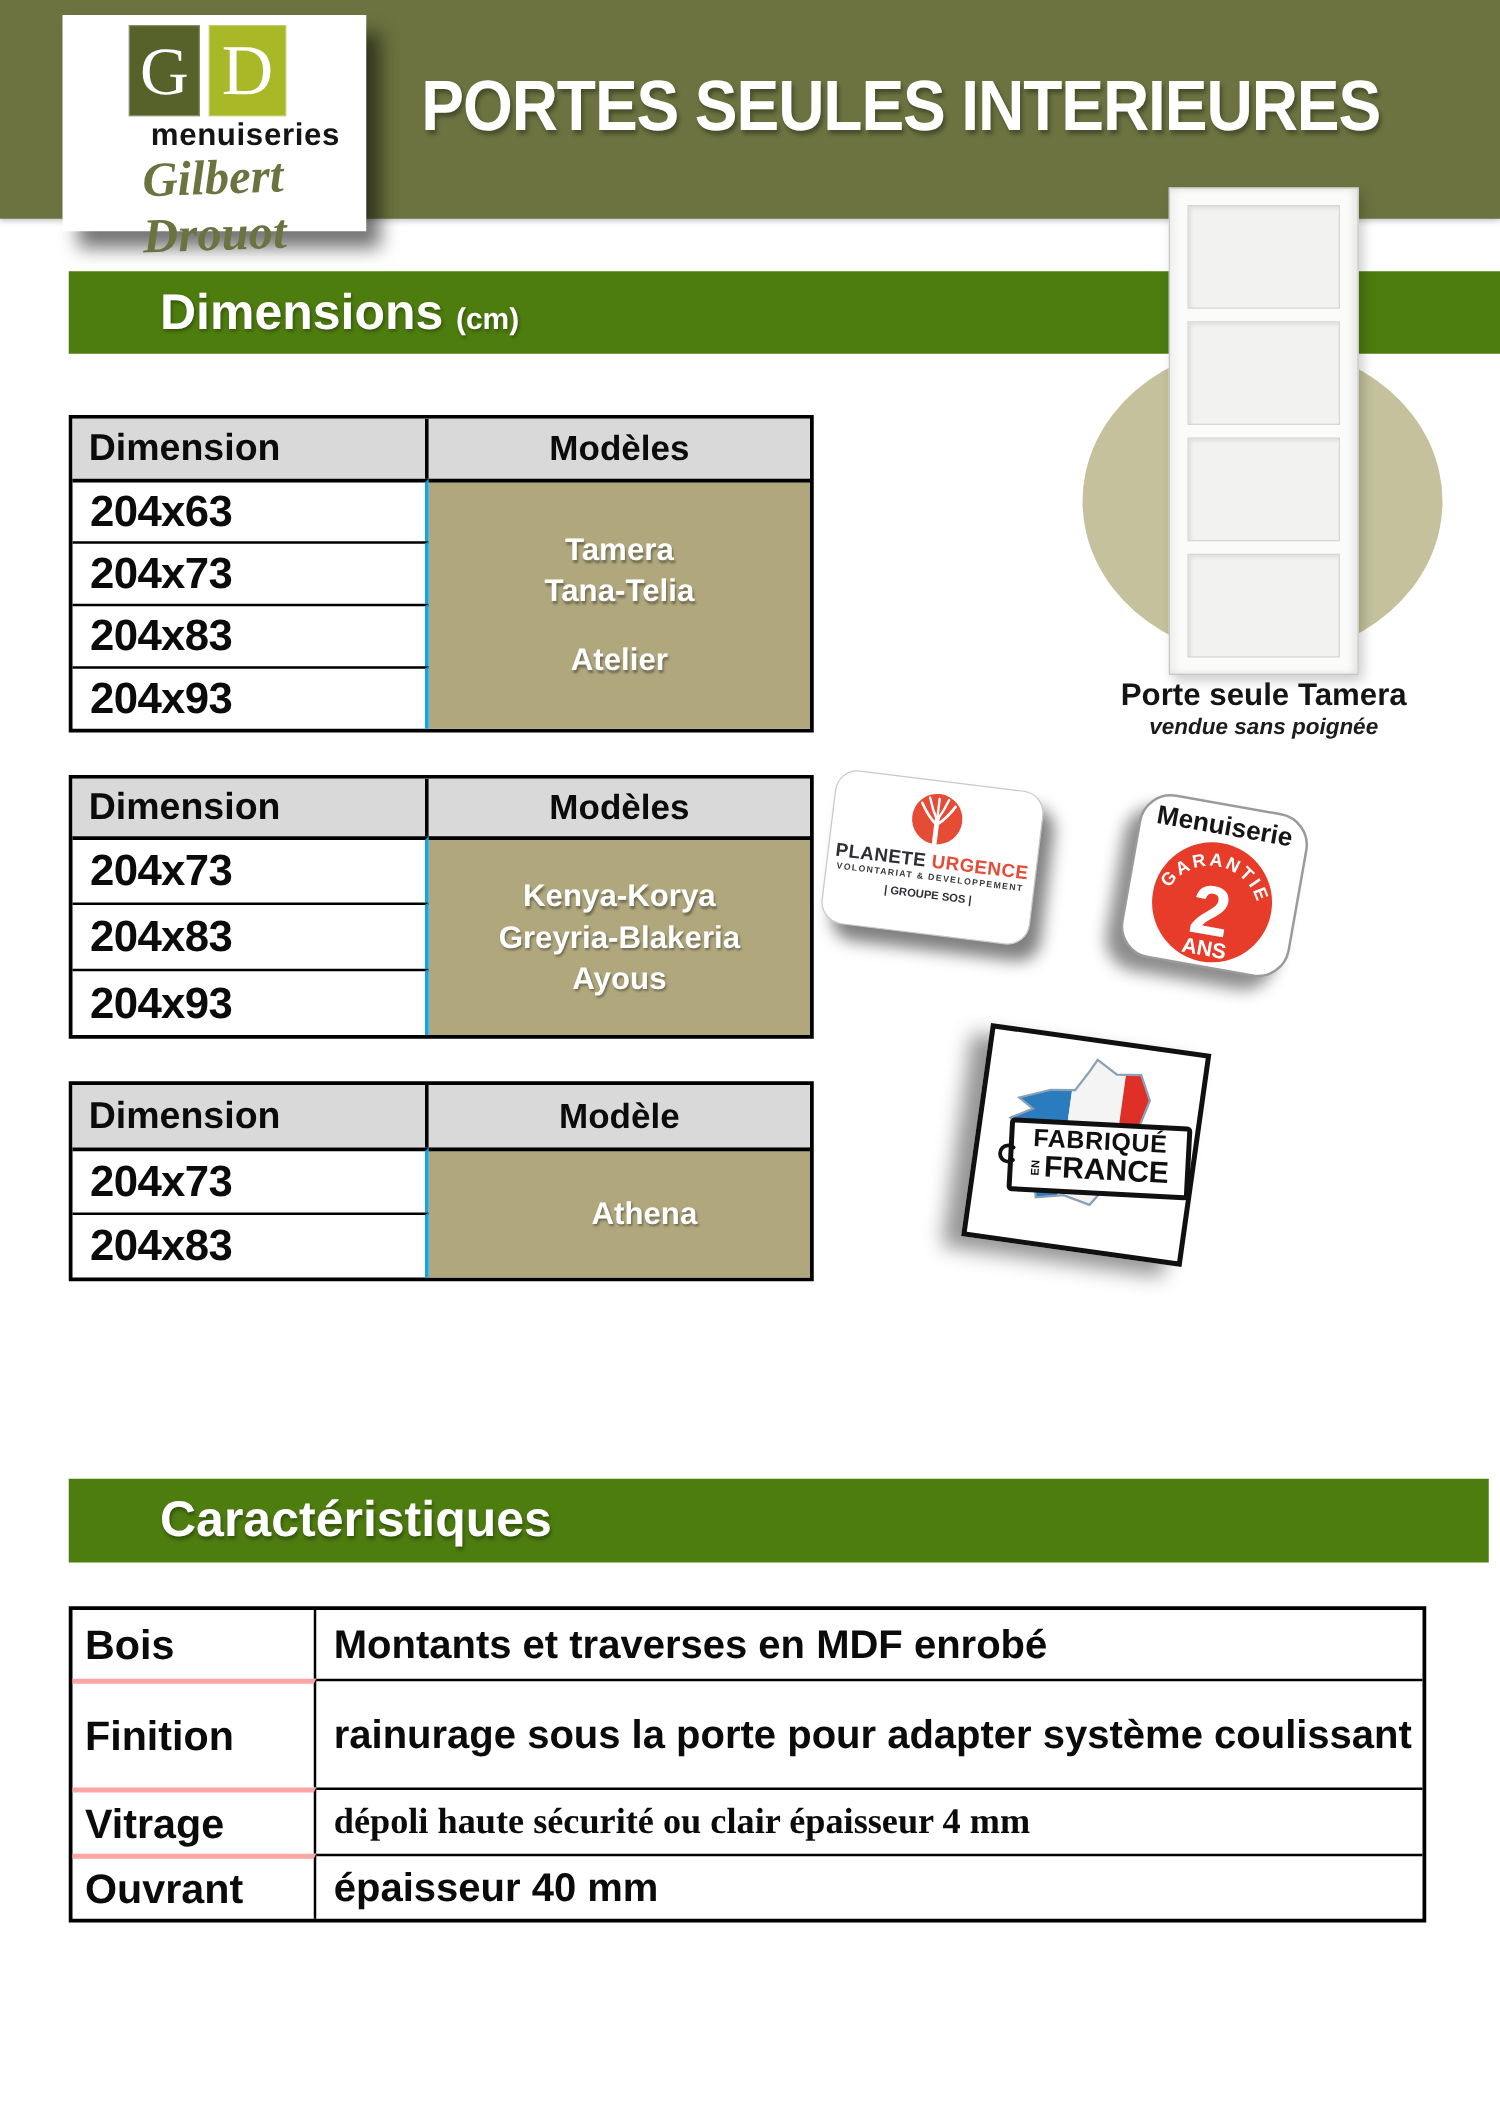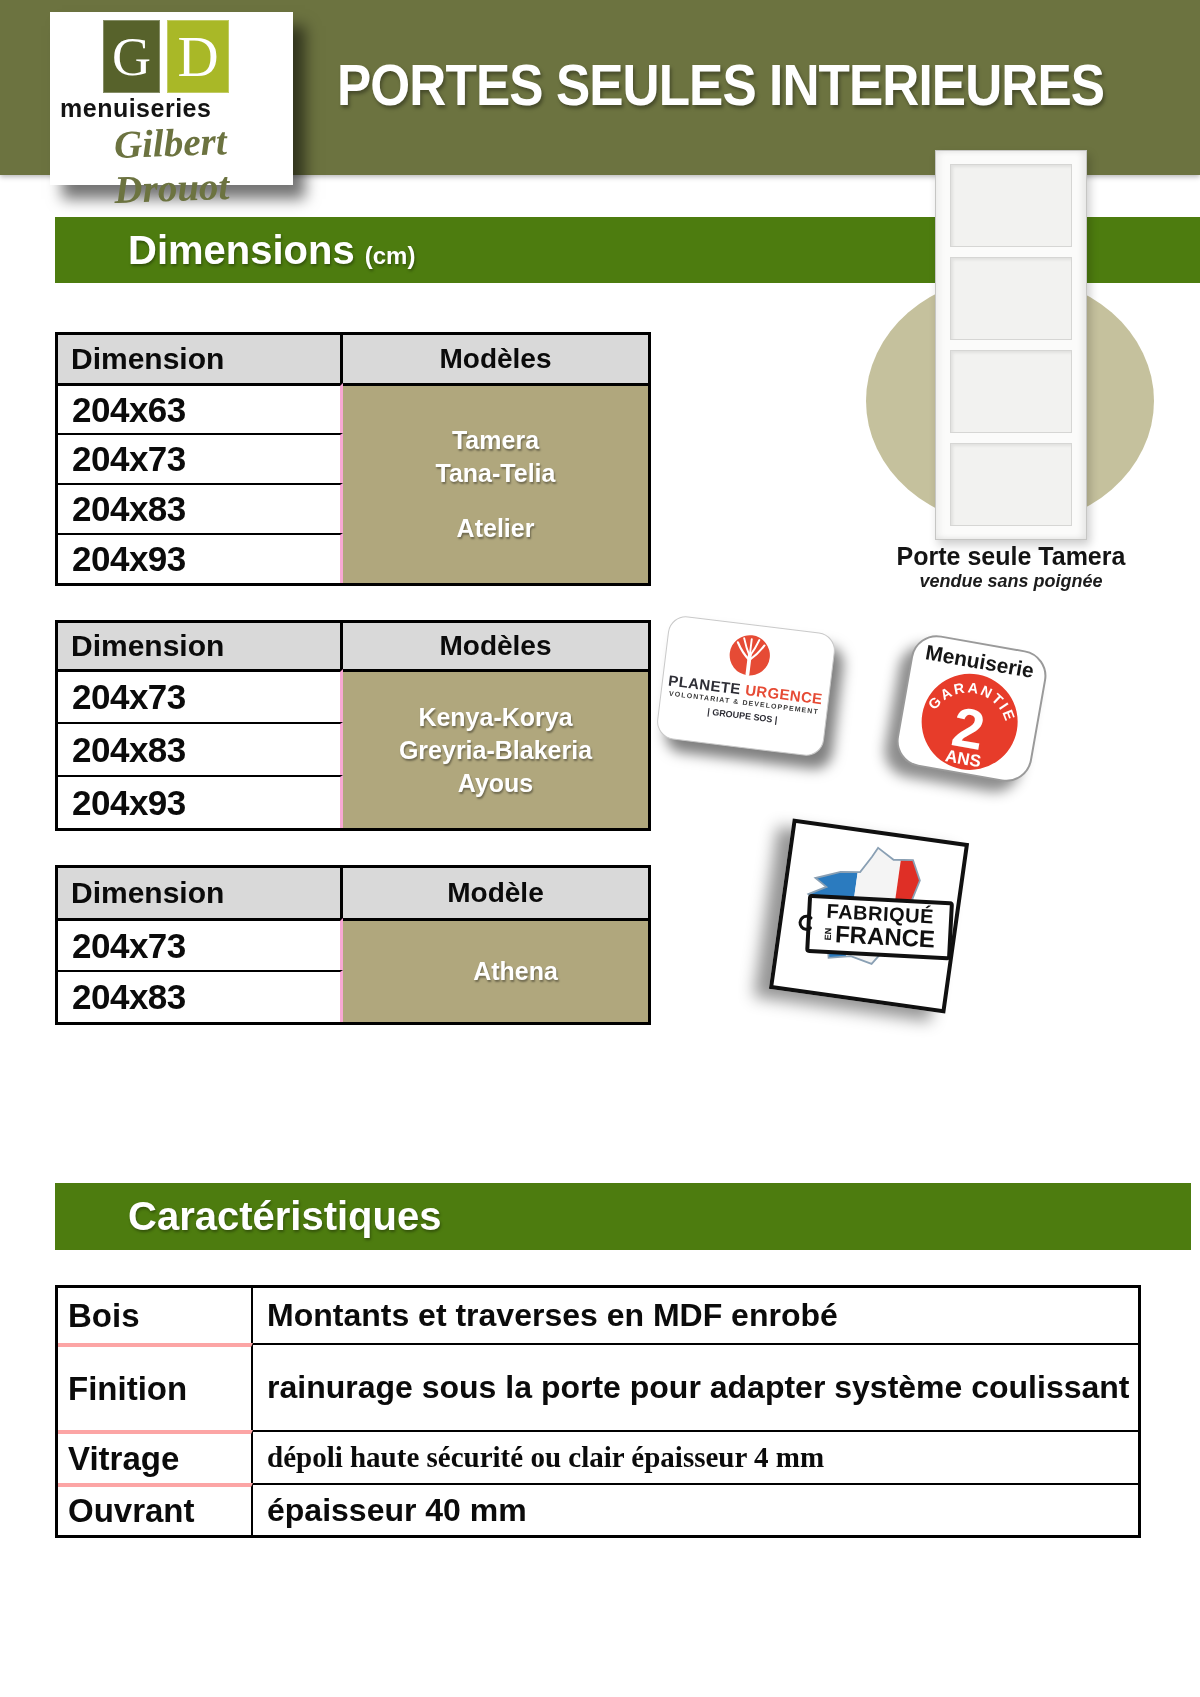--- a/index.html
+++ b/index.html
@@ -10,21 +10,21 @@
   .topband{position:absolute;left:0;top:0;width:1200px;height:175px;background:#6C7340;
            box-shadow:0 2px 5px rgba(0,0,0,.28);}
   .logo-card{position:absolute;left:50px;top:12px;width:243px;height:173px;background:#fff;
              box-shadow:12px 14px 14px rgba(0,0,0,.55);}
   .gd-row{position:absolute;left:53px;top:8px;display:flex;gap:7px;}
   .gd-sq{width:57px;height:73px;display:flex;align-items:center;justify-content:center;
          color:#fff;font-family:"Liberation Serif",serif;font-size:54px;font-weight:400;
          box-shadow:inset 0 0 0 1px rgba(255,255,255,.28);}
   .gd-sq.g{background:#57622B;}
   .gd-sq.d{background:#A9B827;width:62px;font-size:57px;}
-  .brand{position:absolute;left:10px;top:82px;width:212px;text-align:left;
+  .brand{position:absolute;left:10px;top:82px;width:212px;text-align:right;
          font-size:25px;font-weight:700;color:#141414;letter-spacing:.5px;}
   .signature{position:absolute;left:6px;top:108px;width:230px;text-align:center;
              font-family:"Liberation Serif",cursive,serif;font-style:italic;font-weight:700;
              font-size:39px;color:#6C7340;transform:rotate(-2deg);}
   .title{position:absolute;left:337px;top:52px;margin:0;color:#fff;font-size:57px;font-weight:700;
          letter-spacing:-1px;white-space:nowrap;transform:scaleX(.9);transform-origin:left center;
          text-shadow:2px 3px 4px rgba(0,0,0,.35);}
 
   
   .banner{position:absolute;background:#4d7c0f;display:flex;align-items:center;z-index:1;padding-left:48px;}
@@ -38,21 +38,21 @@
   
   .dim-table{position:absolute;left:55px;width:590px;display:grid;
              grid-template-columns:285px 1fr;border:3px solid #000;background:#fff;}
   .t1{top:332px;grid-template-rows:48px repeat(4,50px);}
   .t2{top:620px;grid-template-rows:46px repeat(3,53px);}
   .t3{top:865px;grid-template-rows:50px repeat(2,52px);}
   .th{background:#D9D9D9;display:flex;align-items:center;font-weight:700;color:#0b0b0b;}
   .th.c1{font-size:30px;padding-left:13px;border-right:3px solid #000;}
   .th.c2{font-size:28px;justify-content:center;}
   .td{display:flex;align-items:center;font-size:35px;font-weight:700;color:#0b0b0b;
-      padding-left:14px;border-right:3px solid #f9a8d4;border-top:2px solid #000;letter-spacing:-.5px;}
+      padding-left:14px;border-right:3px solid #0ea5e9;border-top:2px solid #000;letter-spacing:-.5px;}
   .td.first{border-top:3px solid #000;}
   .model-cell{grid-column:2;background:#B0A77D;border-top:3px solid #000;
               display:flex;flex-direction:column;align-items:center;justify-content:center;
               color:#fff;font-weight:700;font-size:25px;line-height:1.32;
               text-shadow:1px 2px 2px rgba(0,0,0,.38);text-align:center;}
   .t1 .model-cell{grid-row:2/span 4;}
   .t2 .model-cell{grid-row:2/span 3;}
   .t3 .model-cell{grid-row:2/span 2;padding-left:40px;}
   .model-cell .gap{margin-top:22px;}
 

